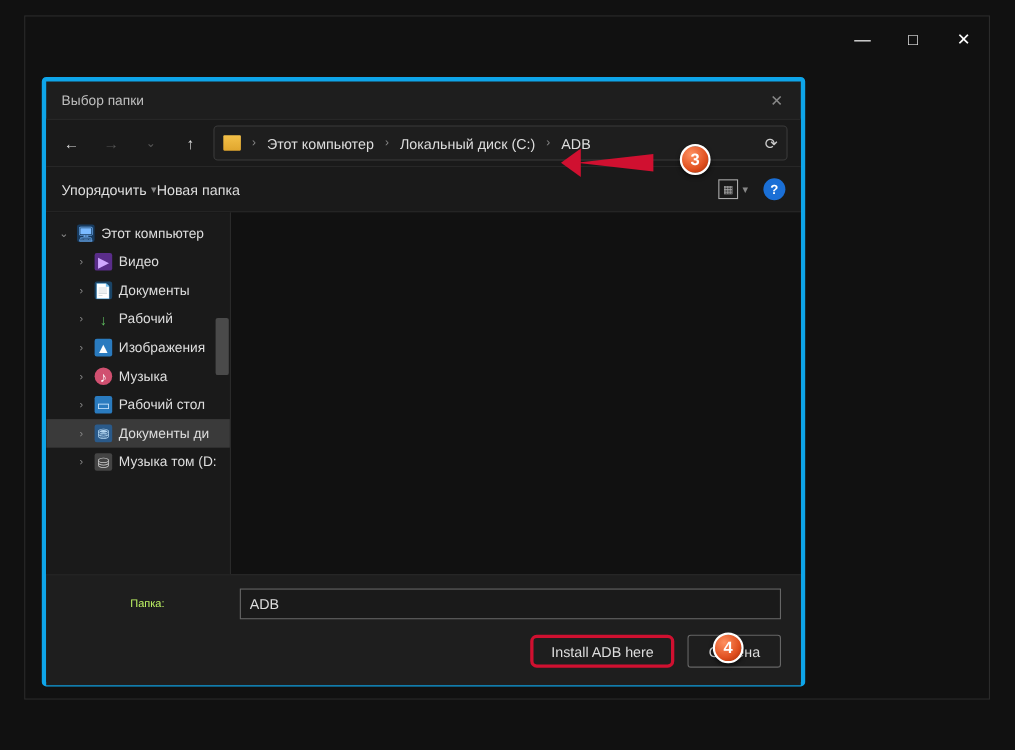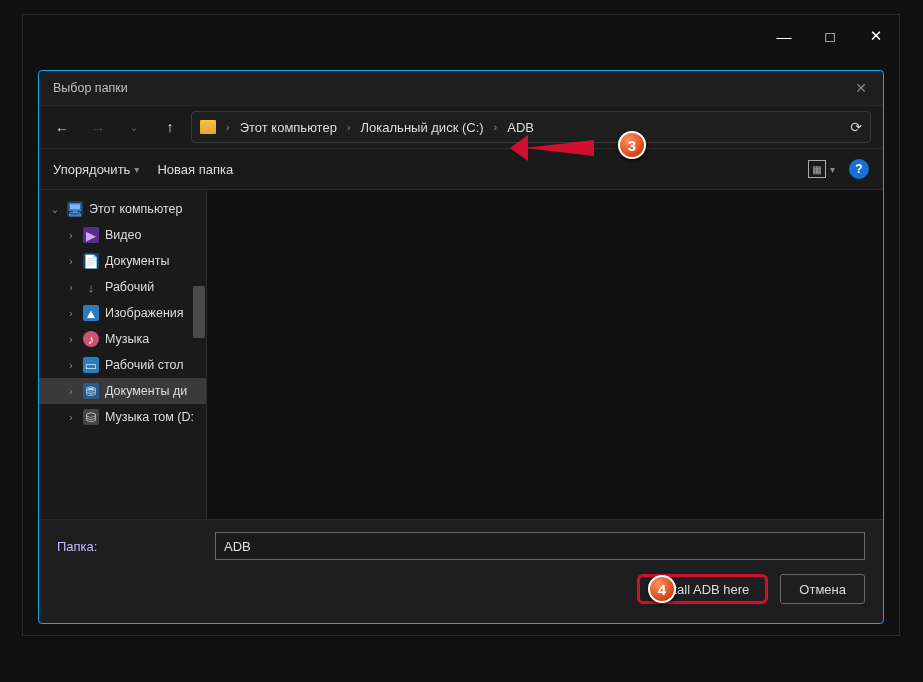--- a/index.html
+++ b/index.html
@@ -9,22 +9,22 @@
   position: absolute; left: 22px; top: 14px; width: 878px; height: 622px;
   background: #111; border: 1px solid #2b2b2b;
 }
 .outer-titlebar {
   height: 42px; display: flex; justify-content: flex-end; align-items: center;
 }
 .title-controls { display: flex; }
 .tbtn { width: 46px; height: 42px; display:flex; align-items:center; justify-content:center; color:#fff; font-size:15px; }
 
 .inner-dialog {
-  position: absolute; left: 38px; top: 70px; width: 846px; height: 554px;
-  background: #1e1e1e; border: 1px solid #0ea5e9; border-radius:4px;
+  position: absolute; left: 38px; top: 70px; width: 694px; height: 554px;
+  background: #1e1e1e; border: 4px solid #0ea5e9; border-radius:4px;
 }
 .dlg-title {
   height: 34px; display:flex; align-items:center; justify-content:space-between;
   padding: 0 8px 0 14px; color:#bfbfbf; font-size:12.5px;
 }
 .dlg-close { width:28px; height:28px; display:flex; align-items:center; justify-content:center; color:#888; font-size:14px;}
 
 .nav-row {
   height: 44px; display:flex; align-items:center; padding:0 12px 0 8px; gap:6px;
   border-top:1px solid #2a2a2a; border-bottom:1px solid #2a2a2a; background:#1a1a1a;
@@ -38,21 +38,21 @@
 .folder-ico { width:16px; height:14px; background:linear-gradient(#f3c048,#e0a62e); border-radius:1px; display:inline-block;}
 .sep { color:#888; font-size:11px; margin:0 2px;}
 .refresh { margin-left:auto; color:#ccc; font-size:14px;}
 .search-bar {
   width:190px; height:32px; background:#1e1e1e; border:1px solid #3a3a3a; border-radius:4px;
   display:flex; align-items:center; padding:0 8px; color:#888; font-size:13px; gap:6px;
 }
 .search-ico-right { margin-left:auto; color:#aaa; font-size:13px;}
 
 .toolbar-row {
-  height:40px; display:flex; align-items:center; padding:0 14px; gap:18px;
+  height:40px; display:flex; align-items:center; padding:0 14px; 
   background:#1a1a1a; color:#ddd; font-size:13px;
 }
 .tb-item { display:flex; align-items:center; gap:4px;}
 .tb-right { margin-left:auto; display:flex; align-items:center; gap:14px;}
 .view-ico { width:18px; height:18px; border:1px solid #aaa; display:flex; align-items:center; justify-content:center; font-size:10px; color:#aaa;}
 .help-ico { width:20px; height:20px; border-radius:50%; background:#1a6fd6; color:#fff; display:flex; align-items:center; justify-content:center; font-size:12px; font-weight:bold;}
 
 .body-area { display:flex; height:330px; background:#111; border-top:1px solid #2a2a2a;}
 .sidebar { width:168px; background:#1a1a1a; border-right:1px solid #2a2a2a; overflow:hidden; position:relative;}
 .tree { padding:6px 0;}
@@ -68,21 +68,21 @@
 .ic-music { background:#d05070; color:#fff; border-radius:50%;}
 .ic-desk { background:#2a7bbf; color:#cfe8ff;}
 .ic-drive { background:#2a5a8a; color:#b0d4f0;}
 .ic-drive2 { background:#444; color:#ccc;}
 .scroll-thumb { position:absolute; right:1px; top:96px; width:12px; height:52px; background:#4a4a4a; border-radius:2px;}
 
 .main-pane { flex:1; background:#111; display:flex; align-items:flex-start; justify-content:center; padding-top:18px; color:#ccc; font-size:13px;}
 
 .bottom-area { padding:12px 18px 16px 18px; background:#1e1e1e; border-top:1px solid #2a2a2a;}
 .folder-row { display:flex; align-items:center; gap:10px; margin-bottom:14px;}
-.folder-label { width:148px; text-align:left; color:#c4b5fd; font-size:13px;}
+.folder-label { width:148px; text-align:center; color:#bef264; font-size:10px;}
 .folder-input { flex:1; height:28px; background:#1a1a1a; border:1px solid #666; color:#ddd; padding:0 8px; font-size:13px;}
 .btn-row { display:flex; justify-content:flex-end; gap:12px; align-items:center; position:relative;}
 .btn { height:30px; padding:0 18px; background:#1e1e1e; border:1px solid #666; border-radius:3px; color:#ddd; font-size:13px; display:flex; align-items:center;}
 .btn.primary { border:3px solid #d01030; border-radius:6px; padding:0 16px;}
 
 
 .marker {
   position:absolute; width:28px; height:28px; border-radius:50%;
   background: radial-gradient(circle at 35% 30%, #ff9060, #e05020 60%, #a02800);
   border:2px solid #fff; color:#fff; font-weight:bold; font-size:15px;

